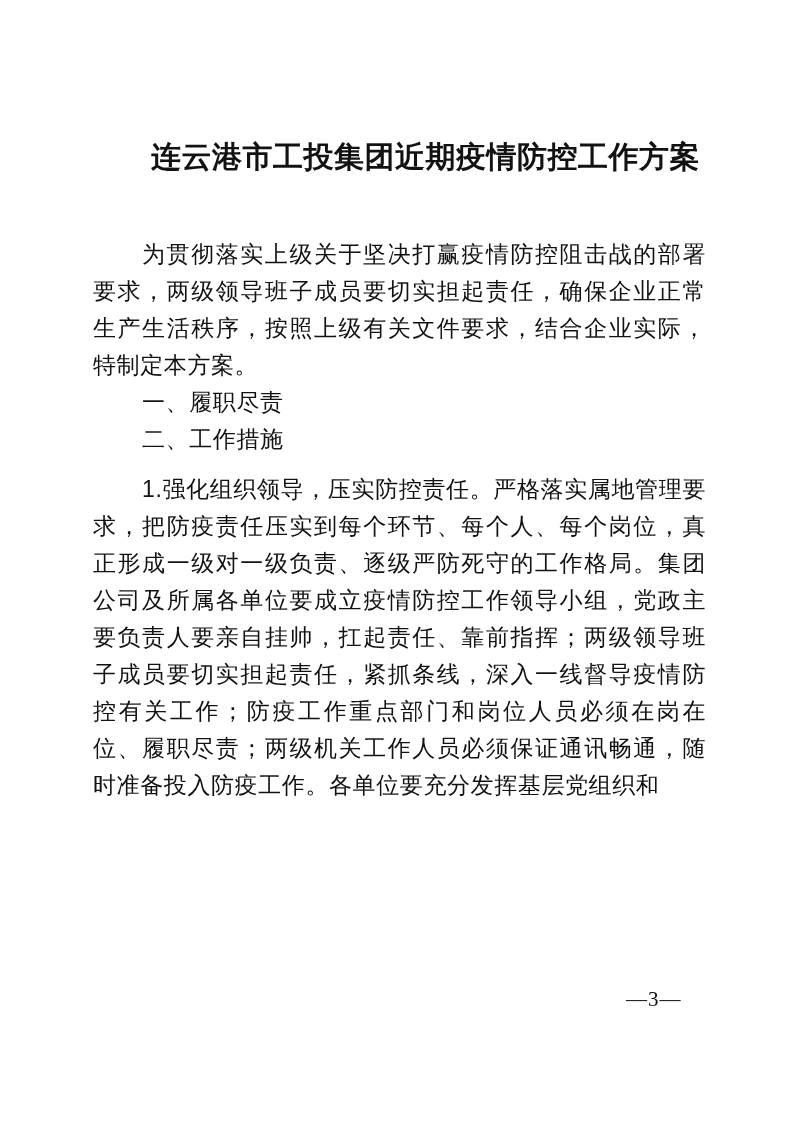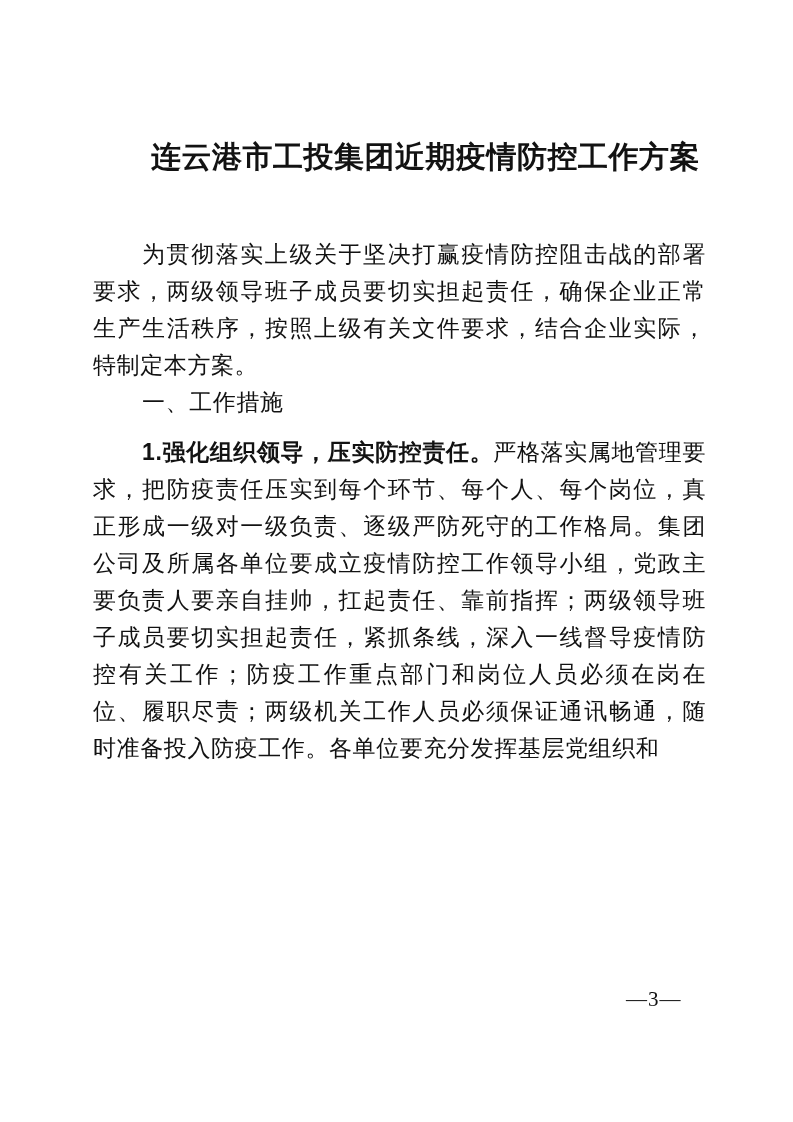--- a/index.html
+++ b/index.html
@@ -43,36 +43,37 @@
   .indent {
     text-indent: 49px;
   }
   .first-para {
     margin-top: 58px;
   }
   .measure-para {
     margin-top: 13px;
   }
   .lead {
-    font-weight: bold;
+    font-weight: normal;
   }
   .page-number {
     position: absolute;
     left: 626px;
     top: 987px;
     font-family: "Liberation Serif", serif;
     font-size: 21px;
     letter-spacing: 1px;
     color: #121212;
   }
 </style>
 </head>
 <body>
 
 <div class="page">
   <div class="content">
     <h1 class="doc-title">连云港市工投集团近期疫情防控工作方案</h1>
     <p class="para indent first-para">为贯彻落实上级关于坚决打赢疫情防控阻击战的部署要求，两级领导班子成员要切实担起责任，确保企业正常生产生活秩序，按照上级有关文件要求，结合企业实际，特制定本方案。</p>
-    <p class="para indent">一、工作措施</p>
+    <p class="para indent">一、履职尽责</p>
+    <p class="para indent">二、工作措施</p>
     <p class="para indent measure-para"><span class="lead">1.强化组织领导，压实防控责任。</span><span>严格落实属地管理要求，把防疫责任压实到每个环节、每个人、每个岗位，真正形成一级对一级负责、逐级严防死守的工作格局。集团公司及所属各单位要成立疫情防控工作领导小组，党政主要负责人要亲自挂帅，扛起责任、靠前指挥；两级领导班子成员要切实担起责任，紧抓条线，深入一线督导疫情防控有关工作；防疫工作重点部门和岗位人员必须在岗在位、履职尽责；两级机关工作人员必须保证通讯畅通，随时准备投入防疫工作。各单位要充分发挥基层党组织和</span></p>
   </div>
   <div class="page-number">—3—</div>
 </div>
 
 </body></html>

